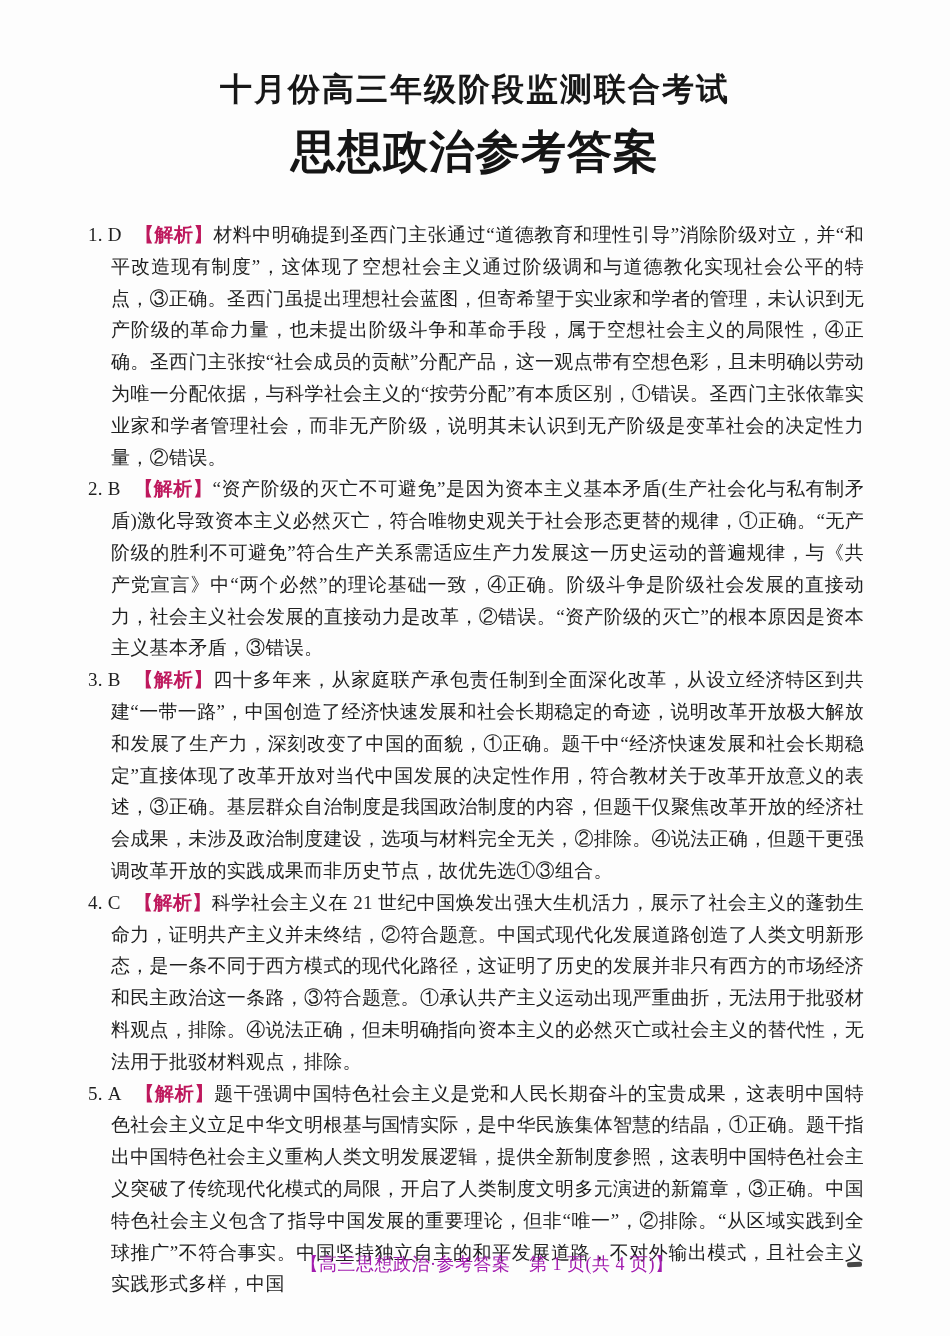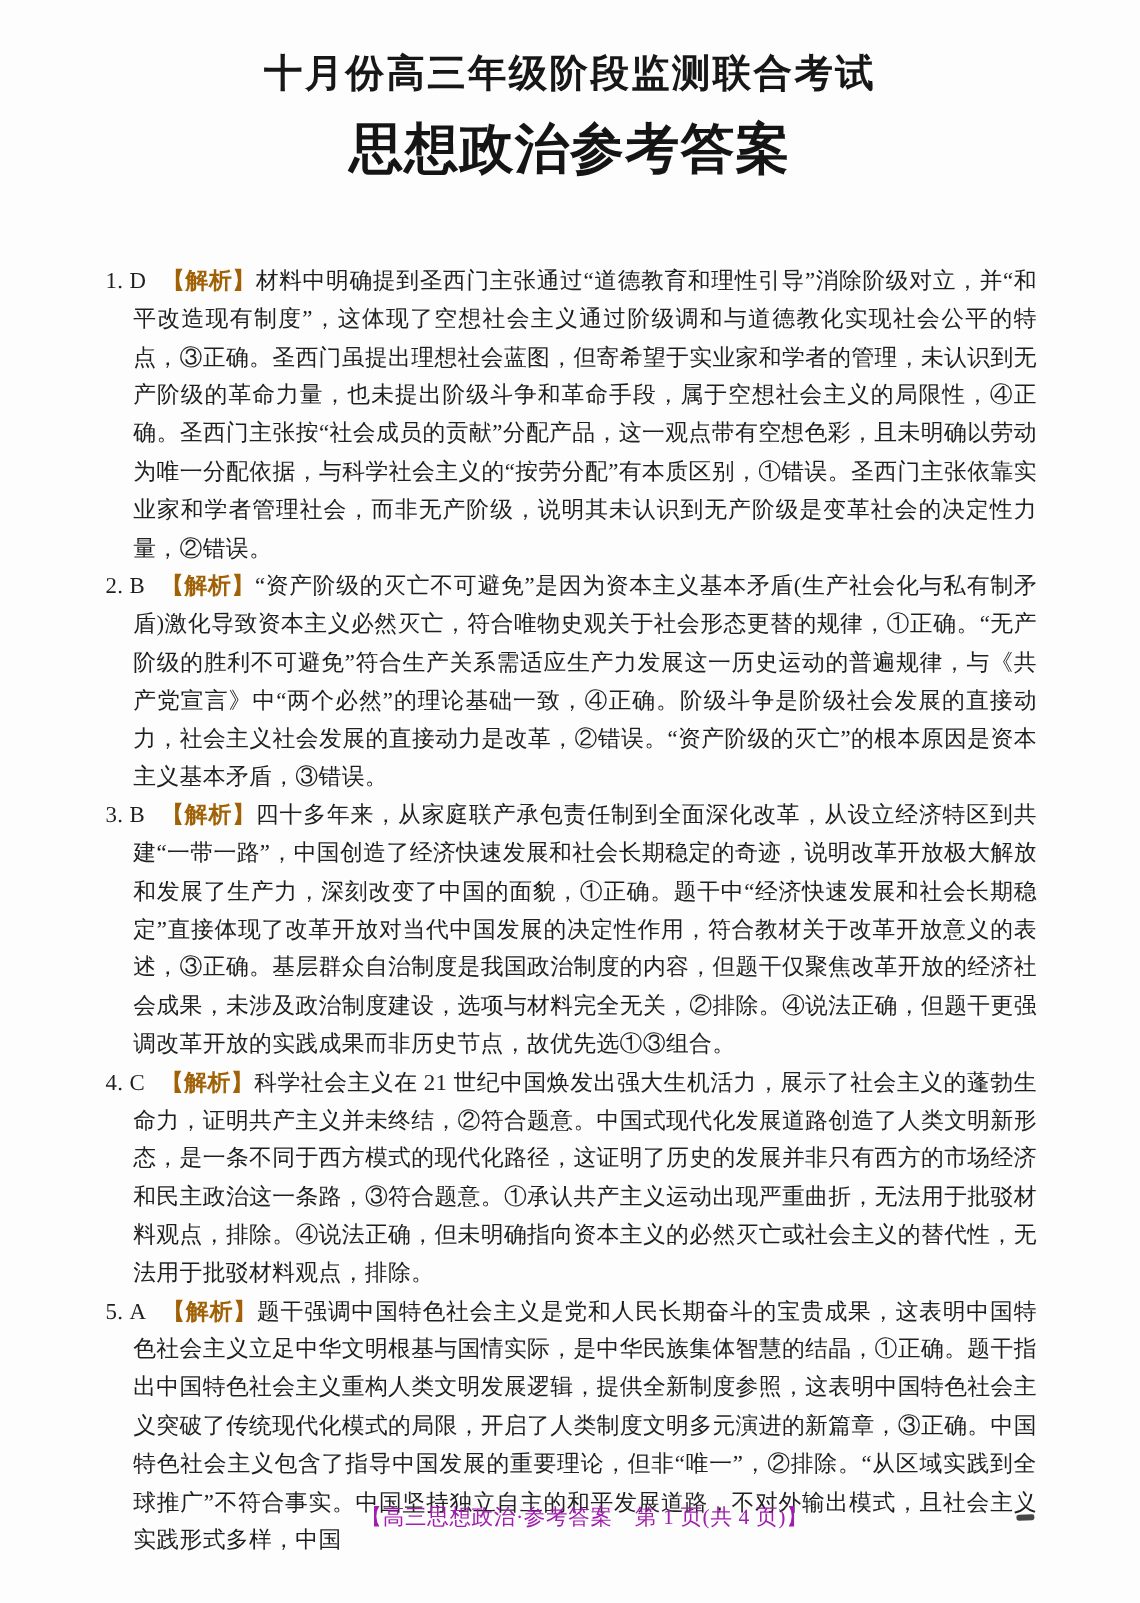--- a/index.html
+++ b/index.html
@@ -12,21 +12,21 @@
     width: 950px;
     height: 1336px;
     margin: 0 auto;
     background: #fdfdfd;
     color: #1e1e1e;
     font-family: "Liberation Serif", "DejaVu Serif", serif;
     overflow: hidden;
   }
   
   .titles {
-    padding-top: 40px;
+    padding-top: 68px;
     text-align: center;
   }
   .exam-title {
     margin: 0 0 10px 0;
     font-family: "Liberation Sans", "DejaVu Sans", sans-serif;
     font-weight: bold;
     font-size: 32px;
     letter-spacing: 2px;
     color: #171717;
   }
@@ -56,21 +56,21 @@
     text-align: justify;
     text-justify: inter-ideograph;
   }
   .ans-no { }
   .ans-choice {
     margin-left: 5px;
     margin-right: 13px;
   }
   .ans-label {
     font-weight: bold;
-    color: #a16207;
+    color: #be185d;
   }
   
   .footer {
     position: absolute;
     top: 1252px;
     left: 12px;
     width: 100%;
     text-align: center;
     font-size: 18px;
     letter-spacing: 0.5px;

